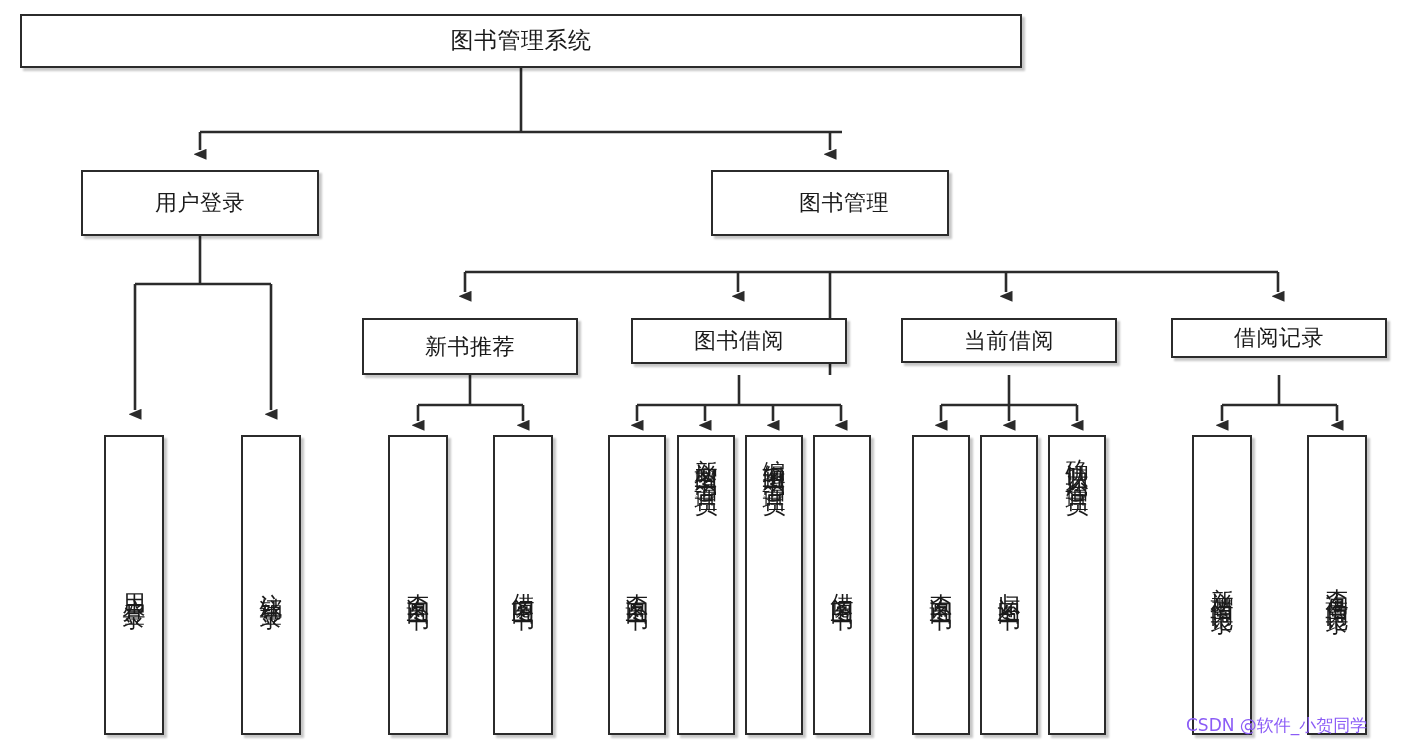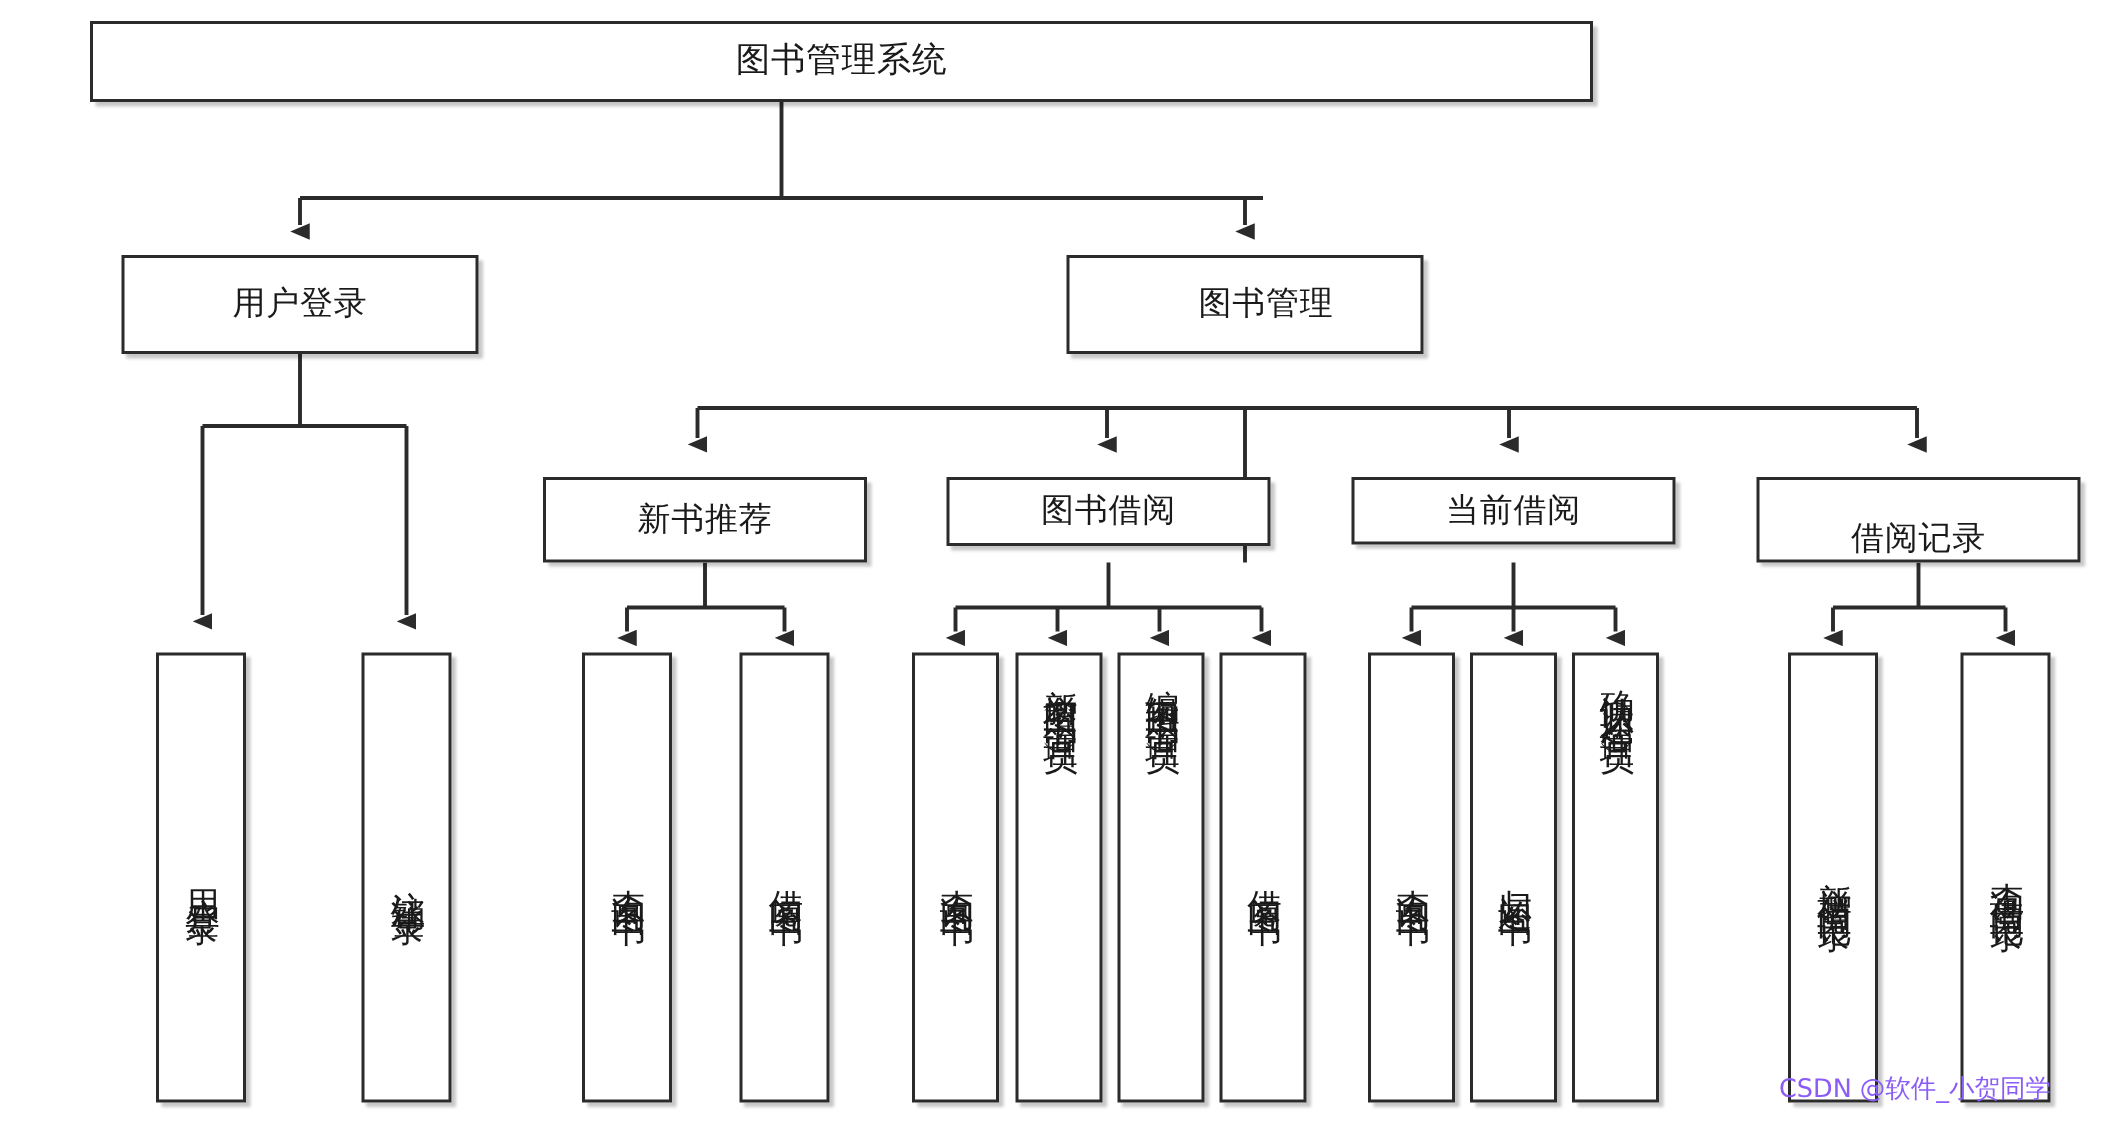--- a/index.html
+++ b/index.html
@@ -103,41 +103,41 @@
       <path d="M1009,405 L1009,421" marker-end="url(#arw)"></path>
       <path d="M1077,405 L1077,421" marker-end="url(#arw)"></path>
 
       <path d="M1279,375 L1279,405"></path>
       <path d="M1222,405 L1337,405"></path>
       <path d="M1222,405 L1222,421" marker-end="url(#arw)"></path>
       <path d="M1337,405 L1337,421" marker-end="url(#arw)"></path>
     </g>
   </svg>
 
-  <div class="node h root" style="left:20px;top:14px;width:1002px;height:54px;margin-left:40px;">
+  <div class="node h root" style="left:20px;top:14px;width:1002px;height:54px;">
     <span class="lbl">图书管理系统</span>
   </div>
 
   <div class="node h" style="left:81px;top:170px;width:238px;height:66px;">
     <span class="lbl">用户登录</span>
   </div>
   <div class="node h" style="left:711px;top:170px;width:238px;height:66px;padding-left:28px;">
     <span class="lbl">图书管理</span>
   </div>
 
   <div class="node h" style="left:362px;top:318px;width:216px;height:57px;text-align:center;">
     <span class="lbl">新书推荐</span>
   </div>
   <div class="node h" style="left:631px;top:318px;width:216px;height:46px;">
     <span class="lbl">图书借阅</span>
   </div>
   <div class="node h" style="left:901px;top:318px;width:216px;height:45px;text-align:right;">
     <span class="lbl">当前借阅</span>
   </div>
-  <div class="node h" style="left:1171px;top:318px;width:216px;height:57px;align-items:flex-end;">
+  <div class="node h" style="left:1171px;top:318px;width:216px;height:40px;">
     <span class="lbl">借阅记录</span>
   </div>
 
   <div class="node v center" style="left:104px;top:435px;width:60px;height:300px;">
     <span class="lbl">用户登录</span>
   </div>
   <div class="node v center" style="left:241px;top:435px;width:60px;height:300px;">
     <span class="lbl">注销登录</span>
   </div>
 

